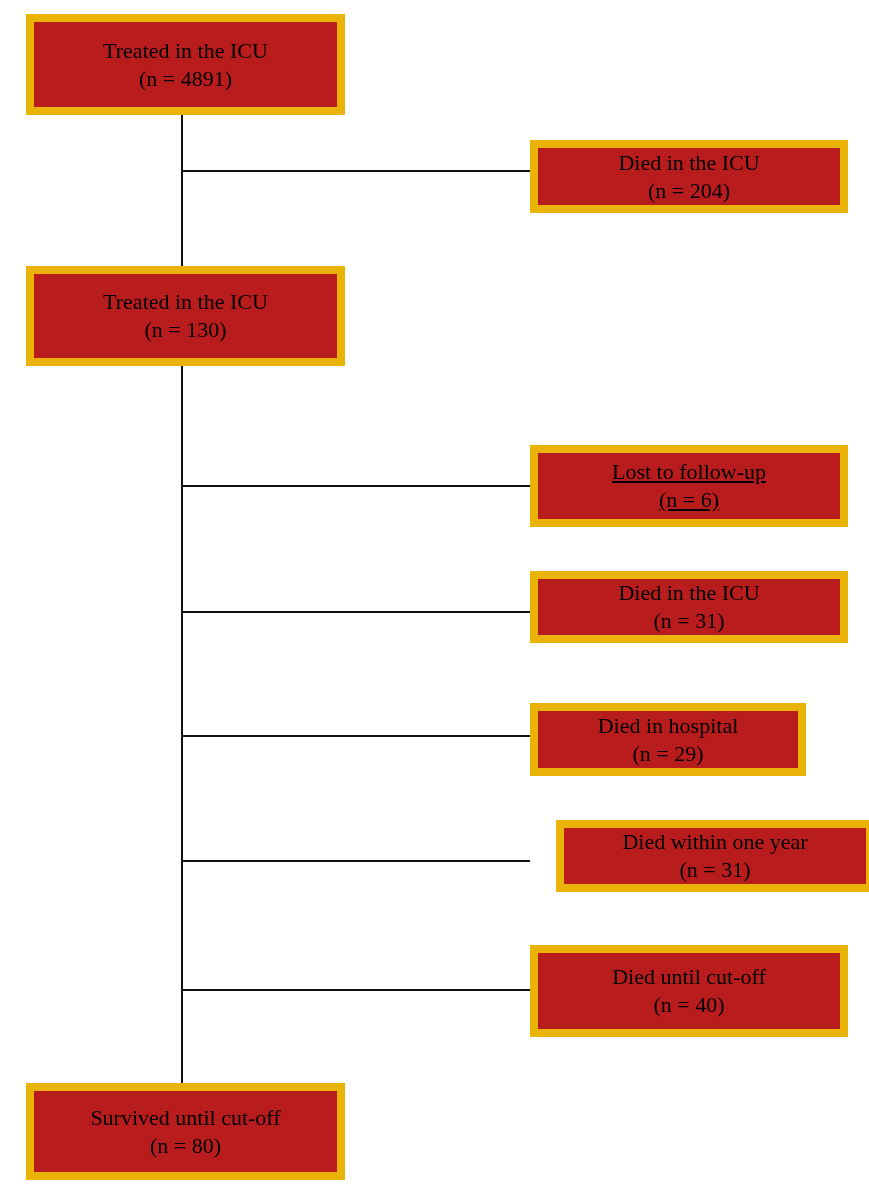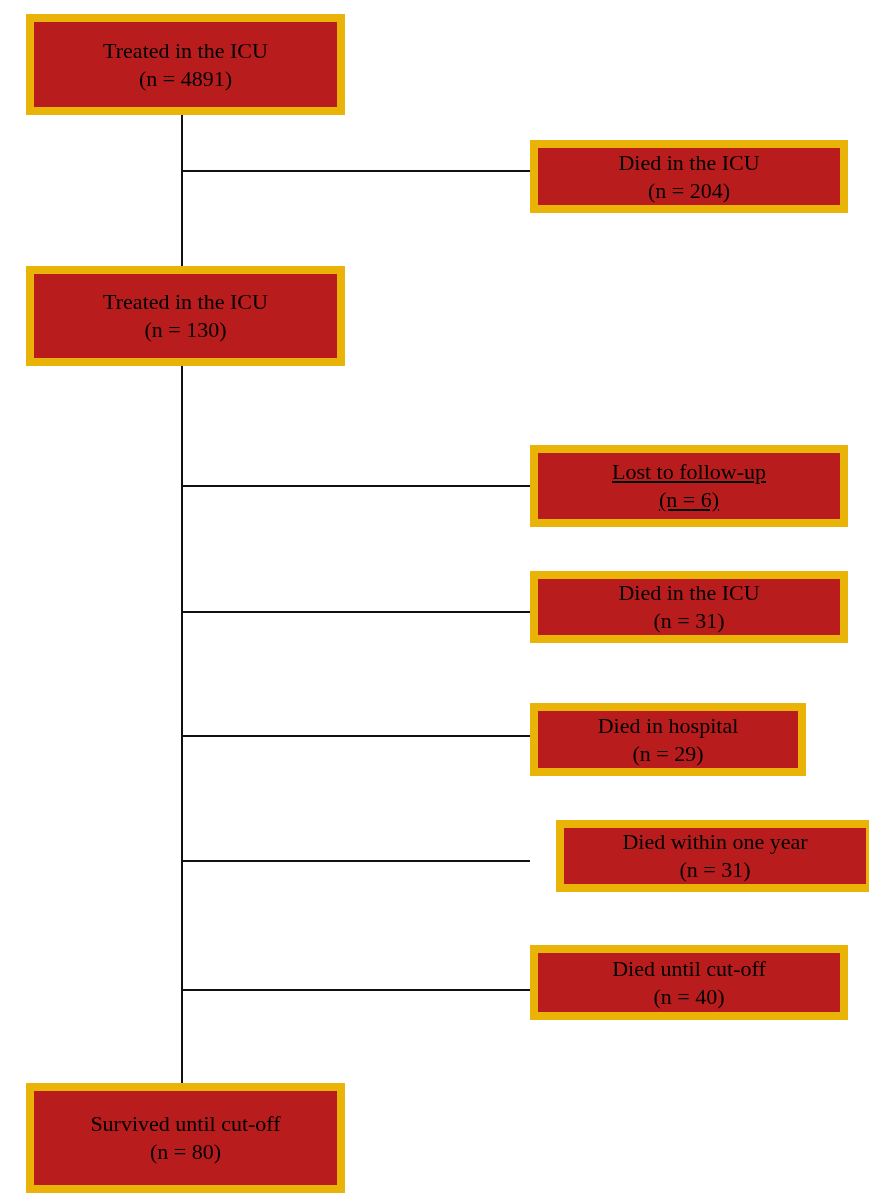--- a/index.html
+++ b/index.html
@@ -58,21 +58,21 @@
   <div class="node" style="left:26px; top:14px; width:319px; height:101px;">
     <div class="txt">Treated in the ICU</div>
     <div class="txt">(n = 4891)</div>
   </div>
 
   <div class="node" style="left:26px; top:266px; width:319px; height:100px;">
     <div class="txt">Treated in the ICU</div>
     <div class="txt">(n = 130)</div>
   </div>
 
-  <div class="node" style="left:26px; top:1083px; width:319px; height:110px;">
+  <div class="node" style="left:26px; top:1083px; width:319px; height:97px;">
     <div class="txt">Survived until cut-off</div>
     <div class="txt">(n = 80)</div>
   </div>
 
   <div class="node" style="left:530px; top:140px; width:318px; height:73px;">
     <div class="txt">Died in the ICU</div>
     <div class="txt">(n = 204)</div>
   </div>
 
   <div class="node" style="left:530px; top:445px; width:318px; height:82px;text-decoration:underline;">
@@ -88,18 +88,18 @@
   <div class="node" style="left:530px; top:695px; width:276px; height:73px;margin-top:8px;">
     <div class="txt">Died in hospital</div>
     <div class="txt">(n = 29)</div>
   </div>
 
   <div class="node" style="left:556px; top:820px; width:318px; height:72px;">
     <div class="txt">Died within one year</div>
     <div class="txt">(n = 31)</div>
   </div>
 
-  <div class="node" style="left:530px; top:945px; width:318px; height:75px;">
+  <div class="node" style="left:530px; top:945px; width:318px; height:92px;">
     <div class="txt">Died until cut-off</div>
     <div class="txt">(n = 40)</div>
   </div>
 
 </div>
 
 </body></html>

